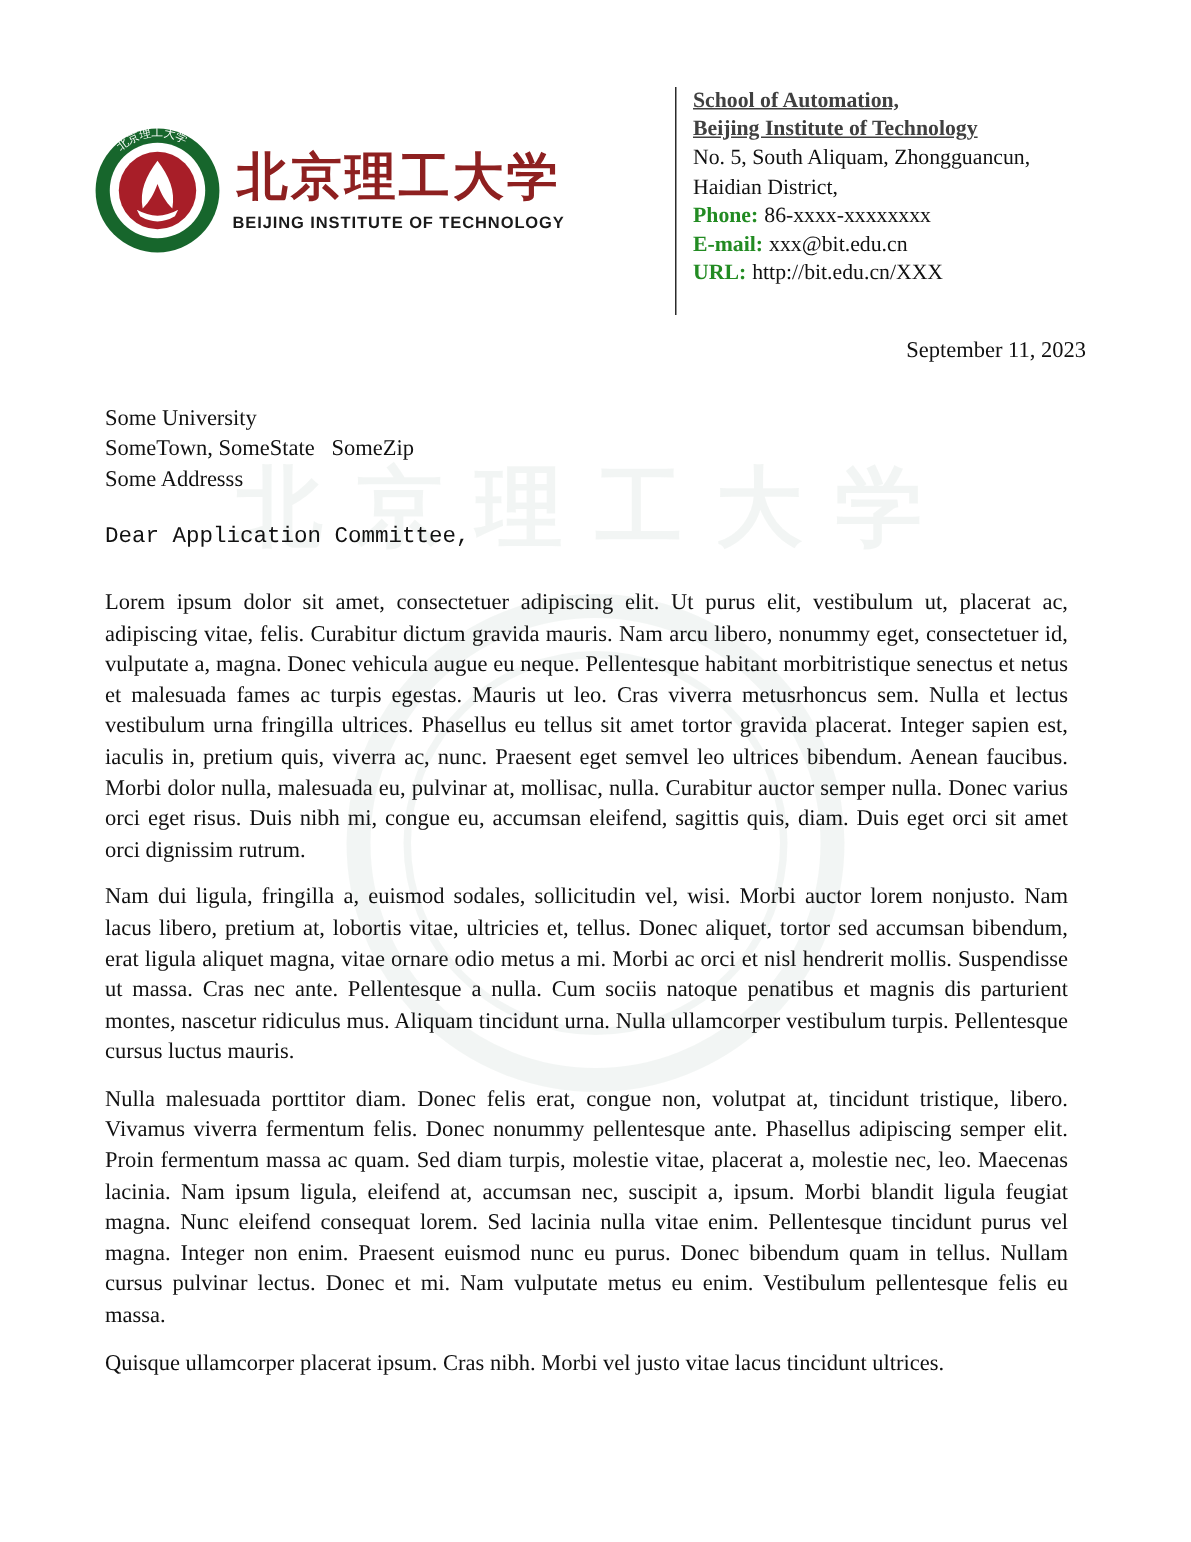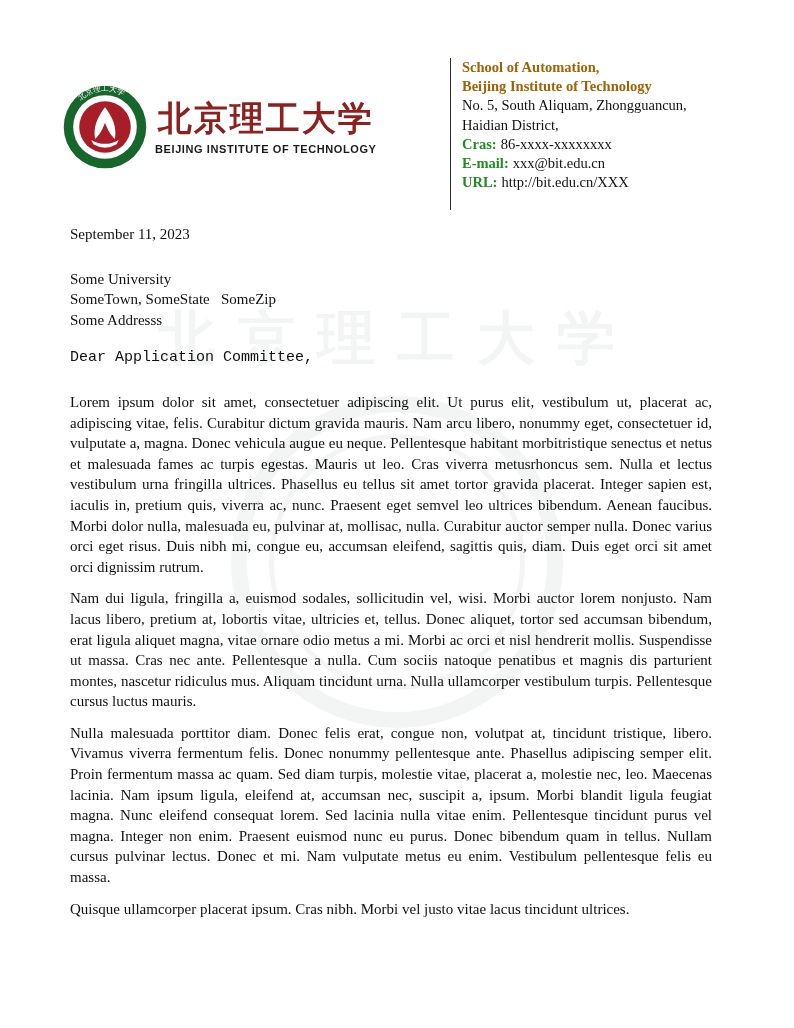--- a/index.html
+++ b/index.html
@@ -81,34 +81,34 @@
     white-space: nowrap;
   }
   .contact-block {
     border-left: 1.5px solid #2b2b2b;
     padding-left: 11px;
     min-height: 152px;
     font-size: 14.5px;
     line-height: 19.2px;
     width: 262px;
   }
-  .green { color: #a16207; }
+  .green { color: #404040; text-decoration: underline; }
   .bold { font-weight: bold; }
   .c-label { color: #228b22; font-weight: bold; margin-right: 4px; }
 
   
   .letter-body {
     position: absolute;
     left: 70px; top: 224px;
     width: 654px;
     z-index: 1;
     font-size: 15px;
     line-height: 20.6px;
   }
-  .date { margin-bottom: 24px; }
+  .date { margin-bottom: 24px; text-align: right; }
   .recipient { margin-bottom: 18px; }
   .recipient div { white-space: pre-wrap; }
   .salutation { margin-bottom: 23px; font-family: Liberation Mono, monospace; }
   .para {
     margin: 0 12px 11px 0;
     text-align: justify;
     text-justify: inter-word;
   }
 </style>
 </head>
@@ -140,21 +140,21 @@
         <div class="logo-en">BEIJING INSTITUTE OF TECHNOLOGY</div>
       </div>
     </div>
 
     <div class="contact-block">
       <div class="green bold">School of Automation,</div>
       <div class="green bold">Beijing Institute of Technology</div>
       <div>No. 5, South Aliquam, Zhongguancun,</div>
       <div>Haidian District,</div>
       <div>
-        <span class="c-label">Cras:</span><span>86-xxxx-xxxxxxxx</span>
+        <span class="c-label">Phone:</span><span>86-xxxx-xxxxxxxx</span>
       </div>
       <div>
         <span class="c-label">E-mail:</span><span>xxx@bit.edu.cn</span>
       </div>
       <div>
         <span class="c-label">URL:</span><span>http://bit.edu.cn/XXX</span>
       </div>
     </div>
 
   </div>

